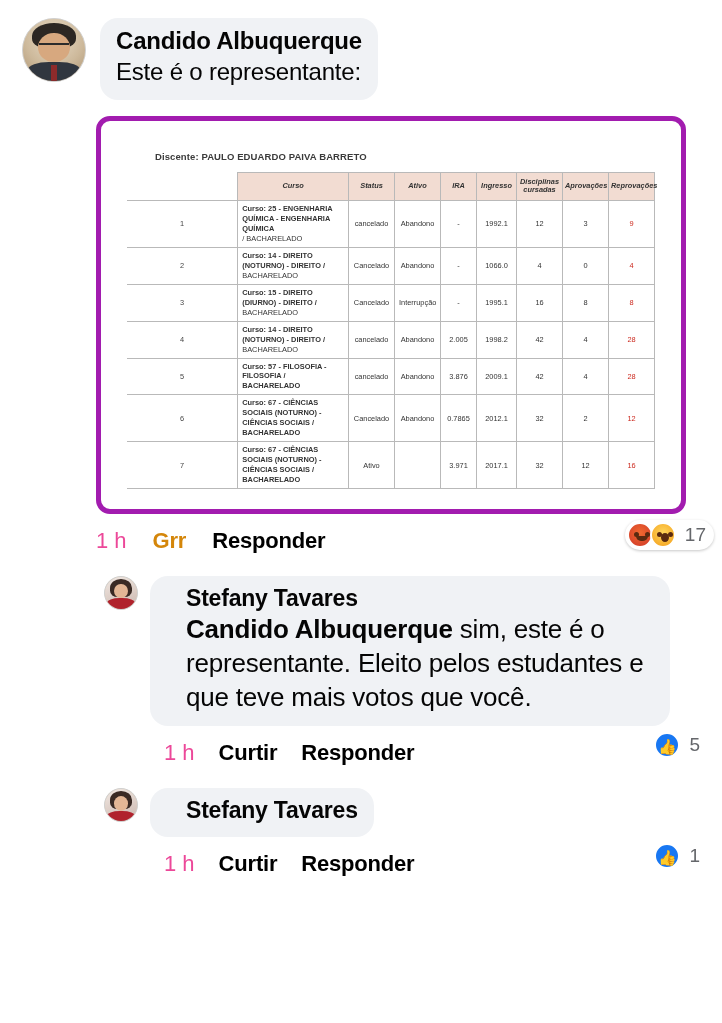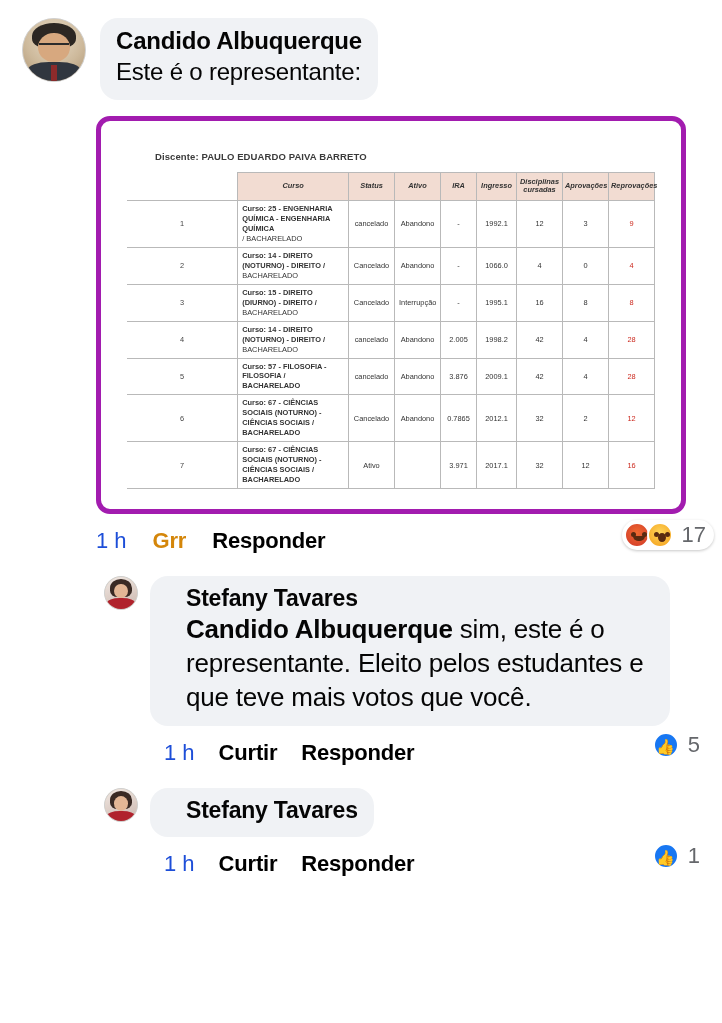--- a/index.html
+++ b/index.html
@@ -132,21 +132,21 @@
     display: flex;
     align-items: center;
     gap: 26px;
     padding: 14px 0 0 0;
     margin-left: 96px;
     position: relative;
   }
   .actions.nested { margin-left: 0; }
   .act-time {
     font-size: 22px;
-    color: #1d4ed8;
+    color: #ec4899;
   }
   .act-btn {
     font-size: 22px;
     font-weight: bold;
     color: #000000;
     letter-spacing: -0.2px;
   }
   .act-btn.grr { color: #d4860a; }
 
   .reactions {
@@ -188,21 +188,21 @@
   .rx-eyes:before { left: 0; }
   .rx-eyes:after { right: 0; }
   .rx-mouth {
     position: absolute; left: 7px; bottom: 5px; width: 12px; height: 5px;
     border-radius: 0 0 8px 8px; background: #5a2a10;
   }
   .rx-mouth.o {
     left: 9px; bottom: 4px; width: 8px; height: 9px; border-radius: 50%;
   }
   .rx-count {
-    font-size: 22px;
+    font-size: 19px;
     color: #65676b;
     margin-left: 4px;
   }
 
   
   .reply {
     display: flex;
     padding: 22px 14px 0 104px;
   }
   .reply .bubble { max-width: 520px; padding-left: 36px; }

